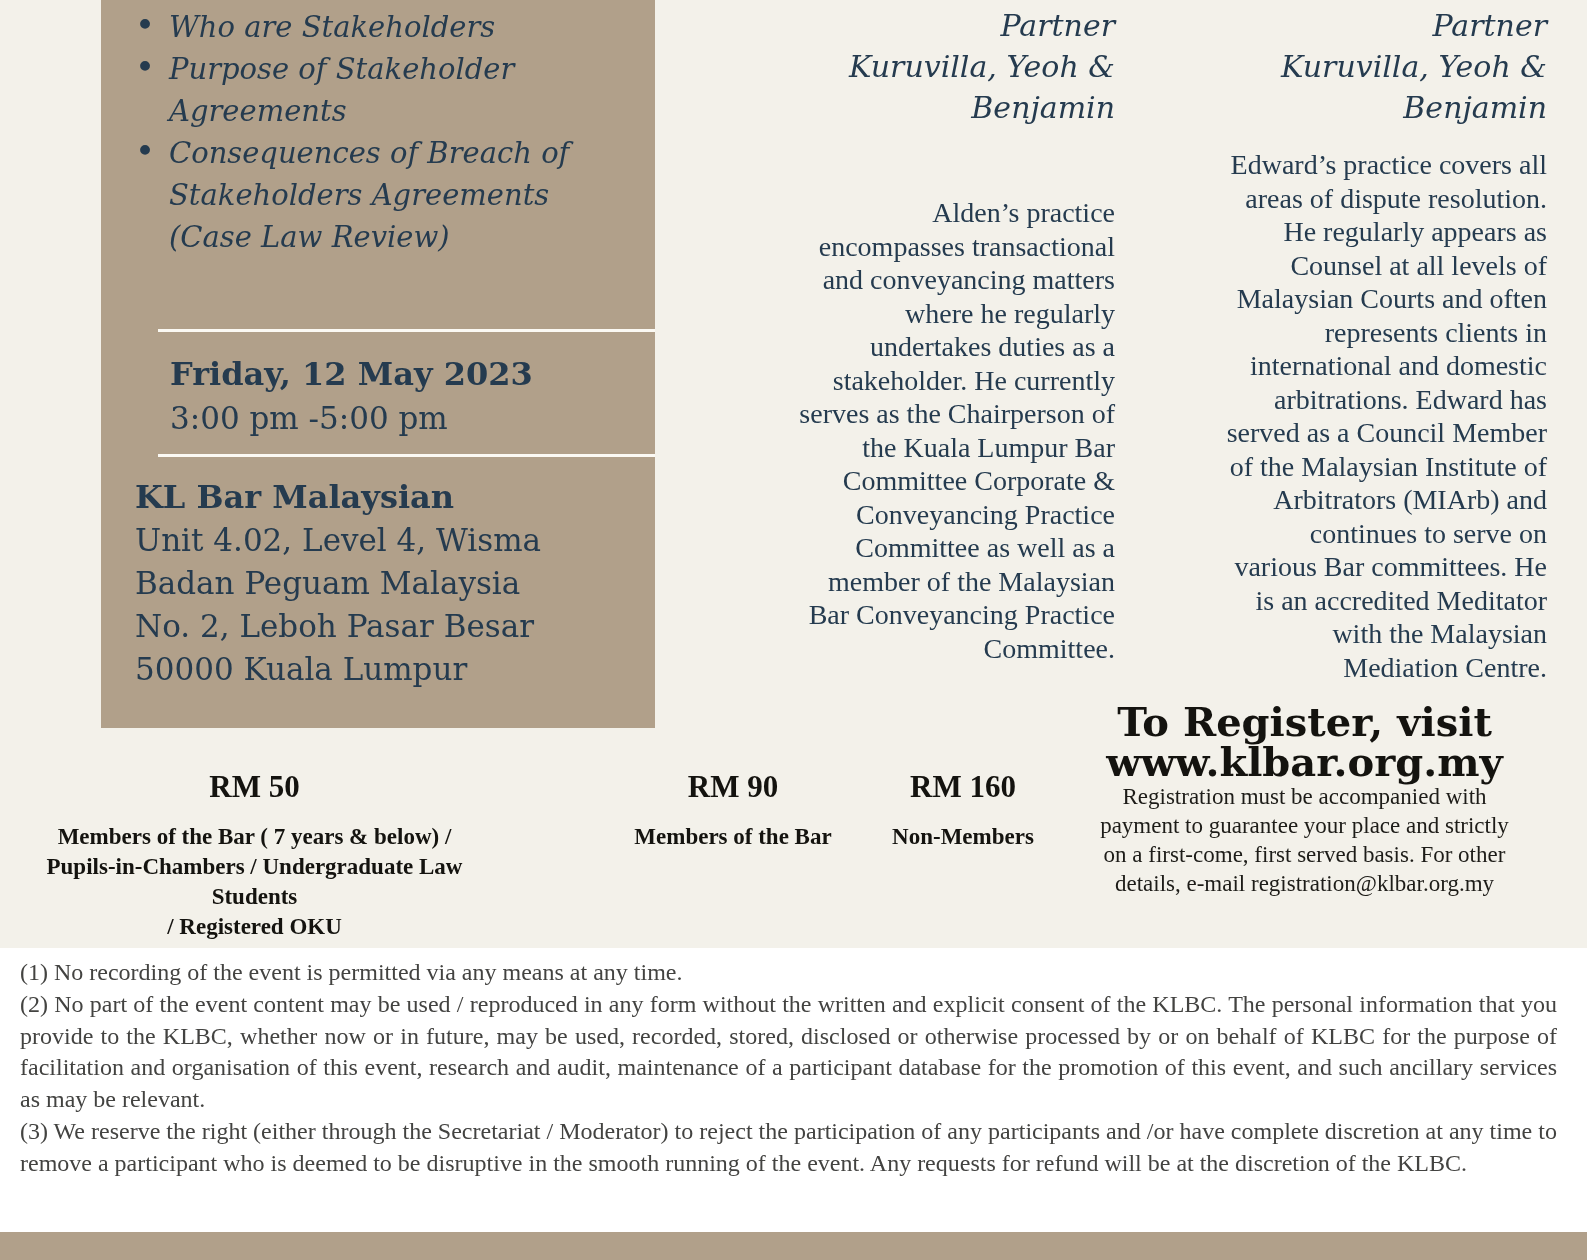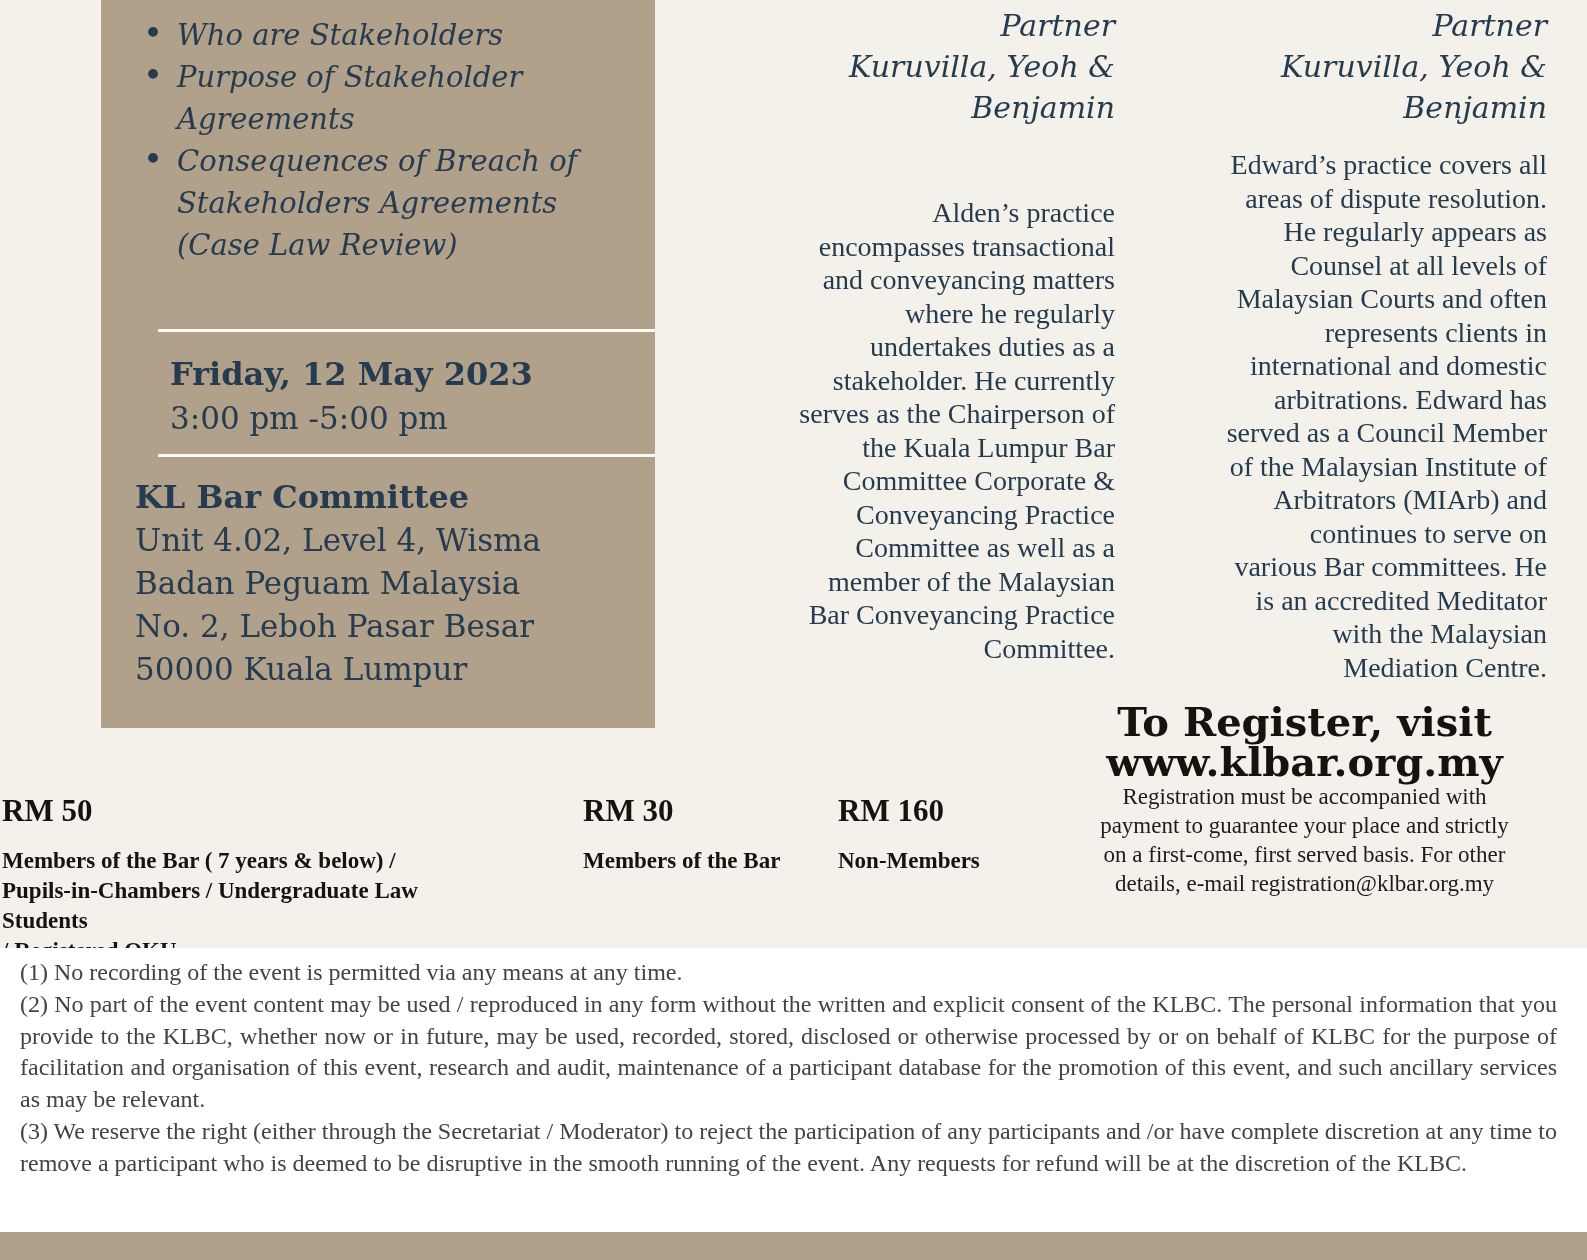--- a/index.html
+++ b/index.html
@@ -6,21 +6,21 @@
   .flyer{
     position:relative;width:1587px;height:1260px;overflow:hidden;
     background:#f3f1ea;font-family:"Liberation Serif",serif;
   }
   .pre{white-space:pre-line;}
   
   .topic-box{
     position:absolute;left:101px;top:0;width:554px;height:728px;
     background:#b1a08a;color:#253b4f;box-sizing:border-box;
   }
-  .topics{list-style:none;margin:12px;padding:2px 12px 0 64px;}
+  .topics{list-style:none;margin:4px;padding:2px 12px 0 64px;}
   .topics li{
     position:relative;font-family:"DejaVu Serif",serif;font-style:italic;
     font-size:29px;line-height:42px;
   }
   .topics li::before{
     content:"\2022";position:absolute;left:-34px;top:-2px;
     font-style:normal;font-size:34px;
   }
   .divider{position:absolute;left:57px;right:0;height:3px;background:#fbf9f3;}
   .divider-1{top:329px;}
@@ -53,21 +53,21 @@
   .register-head{
     position:absolute;left:1062px;top:702px;width:485px;text-align:center;
     color:#14130f;font-family:"DejaVu Serif",serif;
     font-weight:bold;font-size:40px;line-height:40px;
   }
   .register-note{
     position:absolute;left:1062px;top:782px;width:485px;text-align:center;
     color:#1d1c18;font-size:23px;line-height:29px;font-family:Liberation Serif, serif;
   }
   
-  .price{position:absolute;top:768px;color:#14130f;margin-top:24px;}
+  .price{position:absolute;top:768px;text-align:center;color:#14130f;}
   .price-1{left:2px;width:505px;}
   .price-2{left:583px;width:300px;}
   .price-3{left:838px;width:250px;}
   .amount{font-weight:bold;font-size:31px;line-height:38px;}
   .audience{margin-top:16px;font-weight:bold;font-size:23px;line-height:30px;}
   
   .terms{
     position:absolute;left:0;top:948px;width:1587px;height:284px;
     background:#ffffff;box-sizing:border-box;padding:9px 30px 0 20px;
     color:#434341;
@@ -93,21 +93,21 @@
 Stakeholders Agreements
 (Case Law Review)</li>
     </ul>
     <div class="divider divider-1"></div>
     <div class="date-block">
       <div class="date-line">Friday, 12 May 2023</div>
       <div>3:00 pm -5:00 pm</div>
     </div>
     <div class="divider divider-2"></div>
     <div class="venue-block">
-      <div class="venue-name">KL Bar Committee</div>
+      <div class="venue-name">KL Bar Malaysian</div>
       <div class="pre">Unit 4.02, Level 4, Wisma
 Badan Peguam Malaysia
 No. 2, Leboh Pasar Besar
 50000 Kuala Lumpur</div>
     </div>
   </div>
 
   <div class="speaker-head head-mid pre">Partner
 Kuruvilla, Yeoh &amp;
 Benjamin</div>
@@ -153,21 +153,21 @@
 on a first-come, first served basis. For other
 details, e-mail registration@klbar.org.my</div>
 
   <div class="price price-1">
     <div class="amount">RM 50</div>
     <div class="audience pre">Members of the Bar ( 7 years &amp; below) /
 Pupils-in-Chambers / Undergraduate Law Students
 / Registered OKU</div>
   </div>
   <div class="price price-2">
-    <div class="amount">RM 30</div>
+    <div class="amount">RM 90</div>
     <div class="audience pre">Members of the Bar</div>
   </div>
   <div class="price price-3">
     <div class="amount">RM 160</div>
     <div class="audience pre">Non-Members</div>
   </div>
 
   <div class="terms">
     <p>(1) No recording of the event is permitted via any means at any time.</p>
     <p>(2) No part of the event content may be used / reproduced in any form without the written and explicit consent of the KLBC. The personal information that you provide to the KLBC, whether now or in future, may be used, recorded, stored, disclosed or otherwise processed by or on behalf of KLBC for the purpose of facilitation and organisation of this event, research and audit, maintenance of a participant database for the promotion of this event, and such ancillary services as may be relevant.</p>

